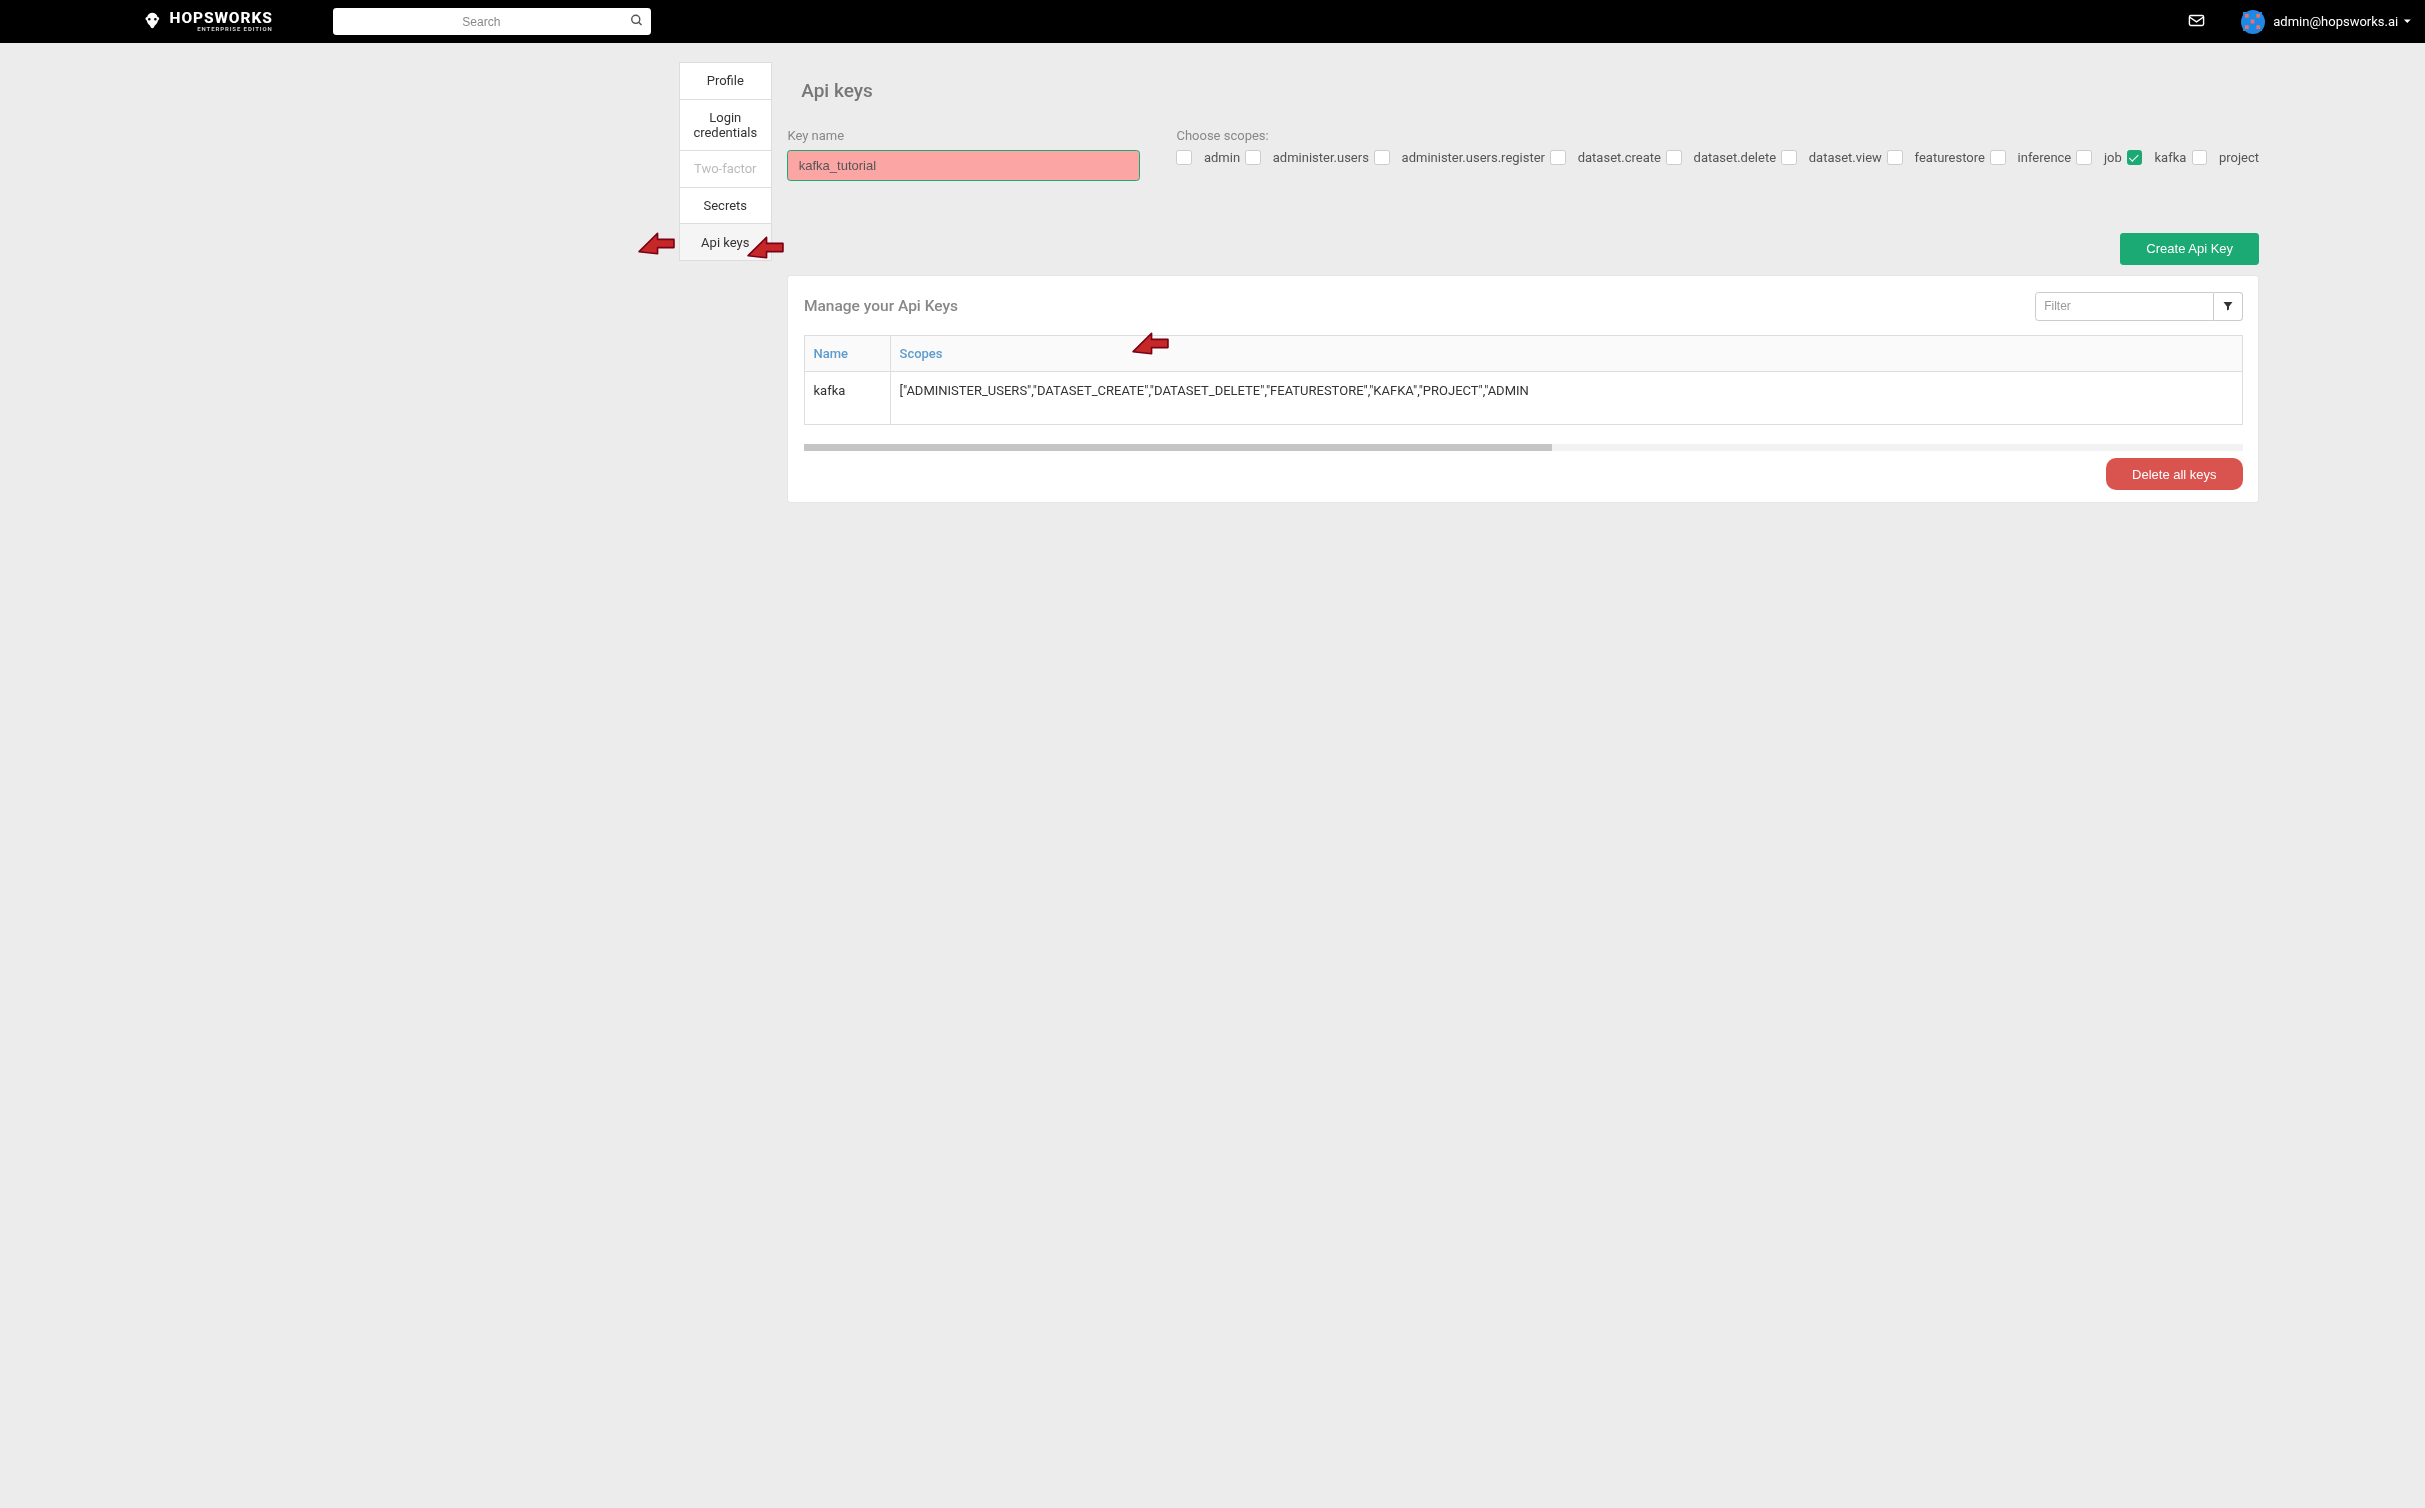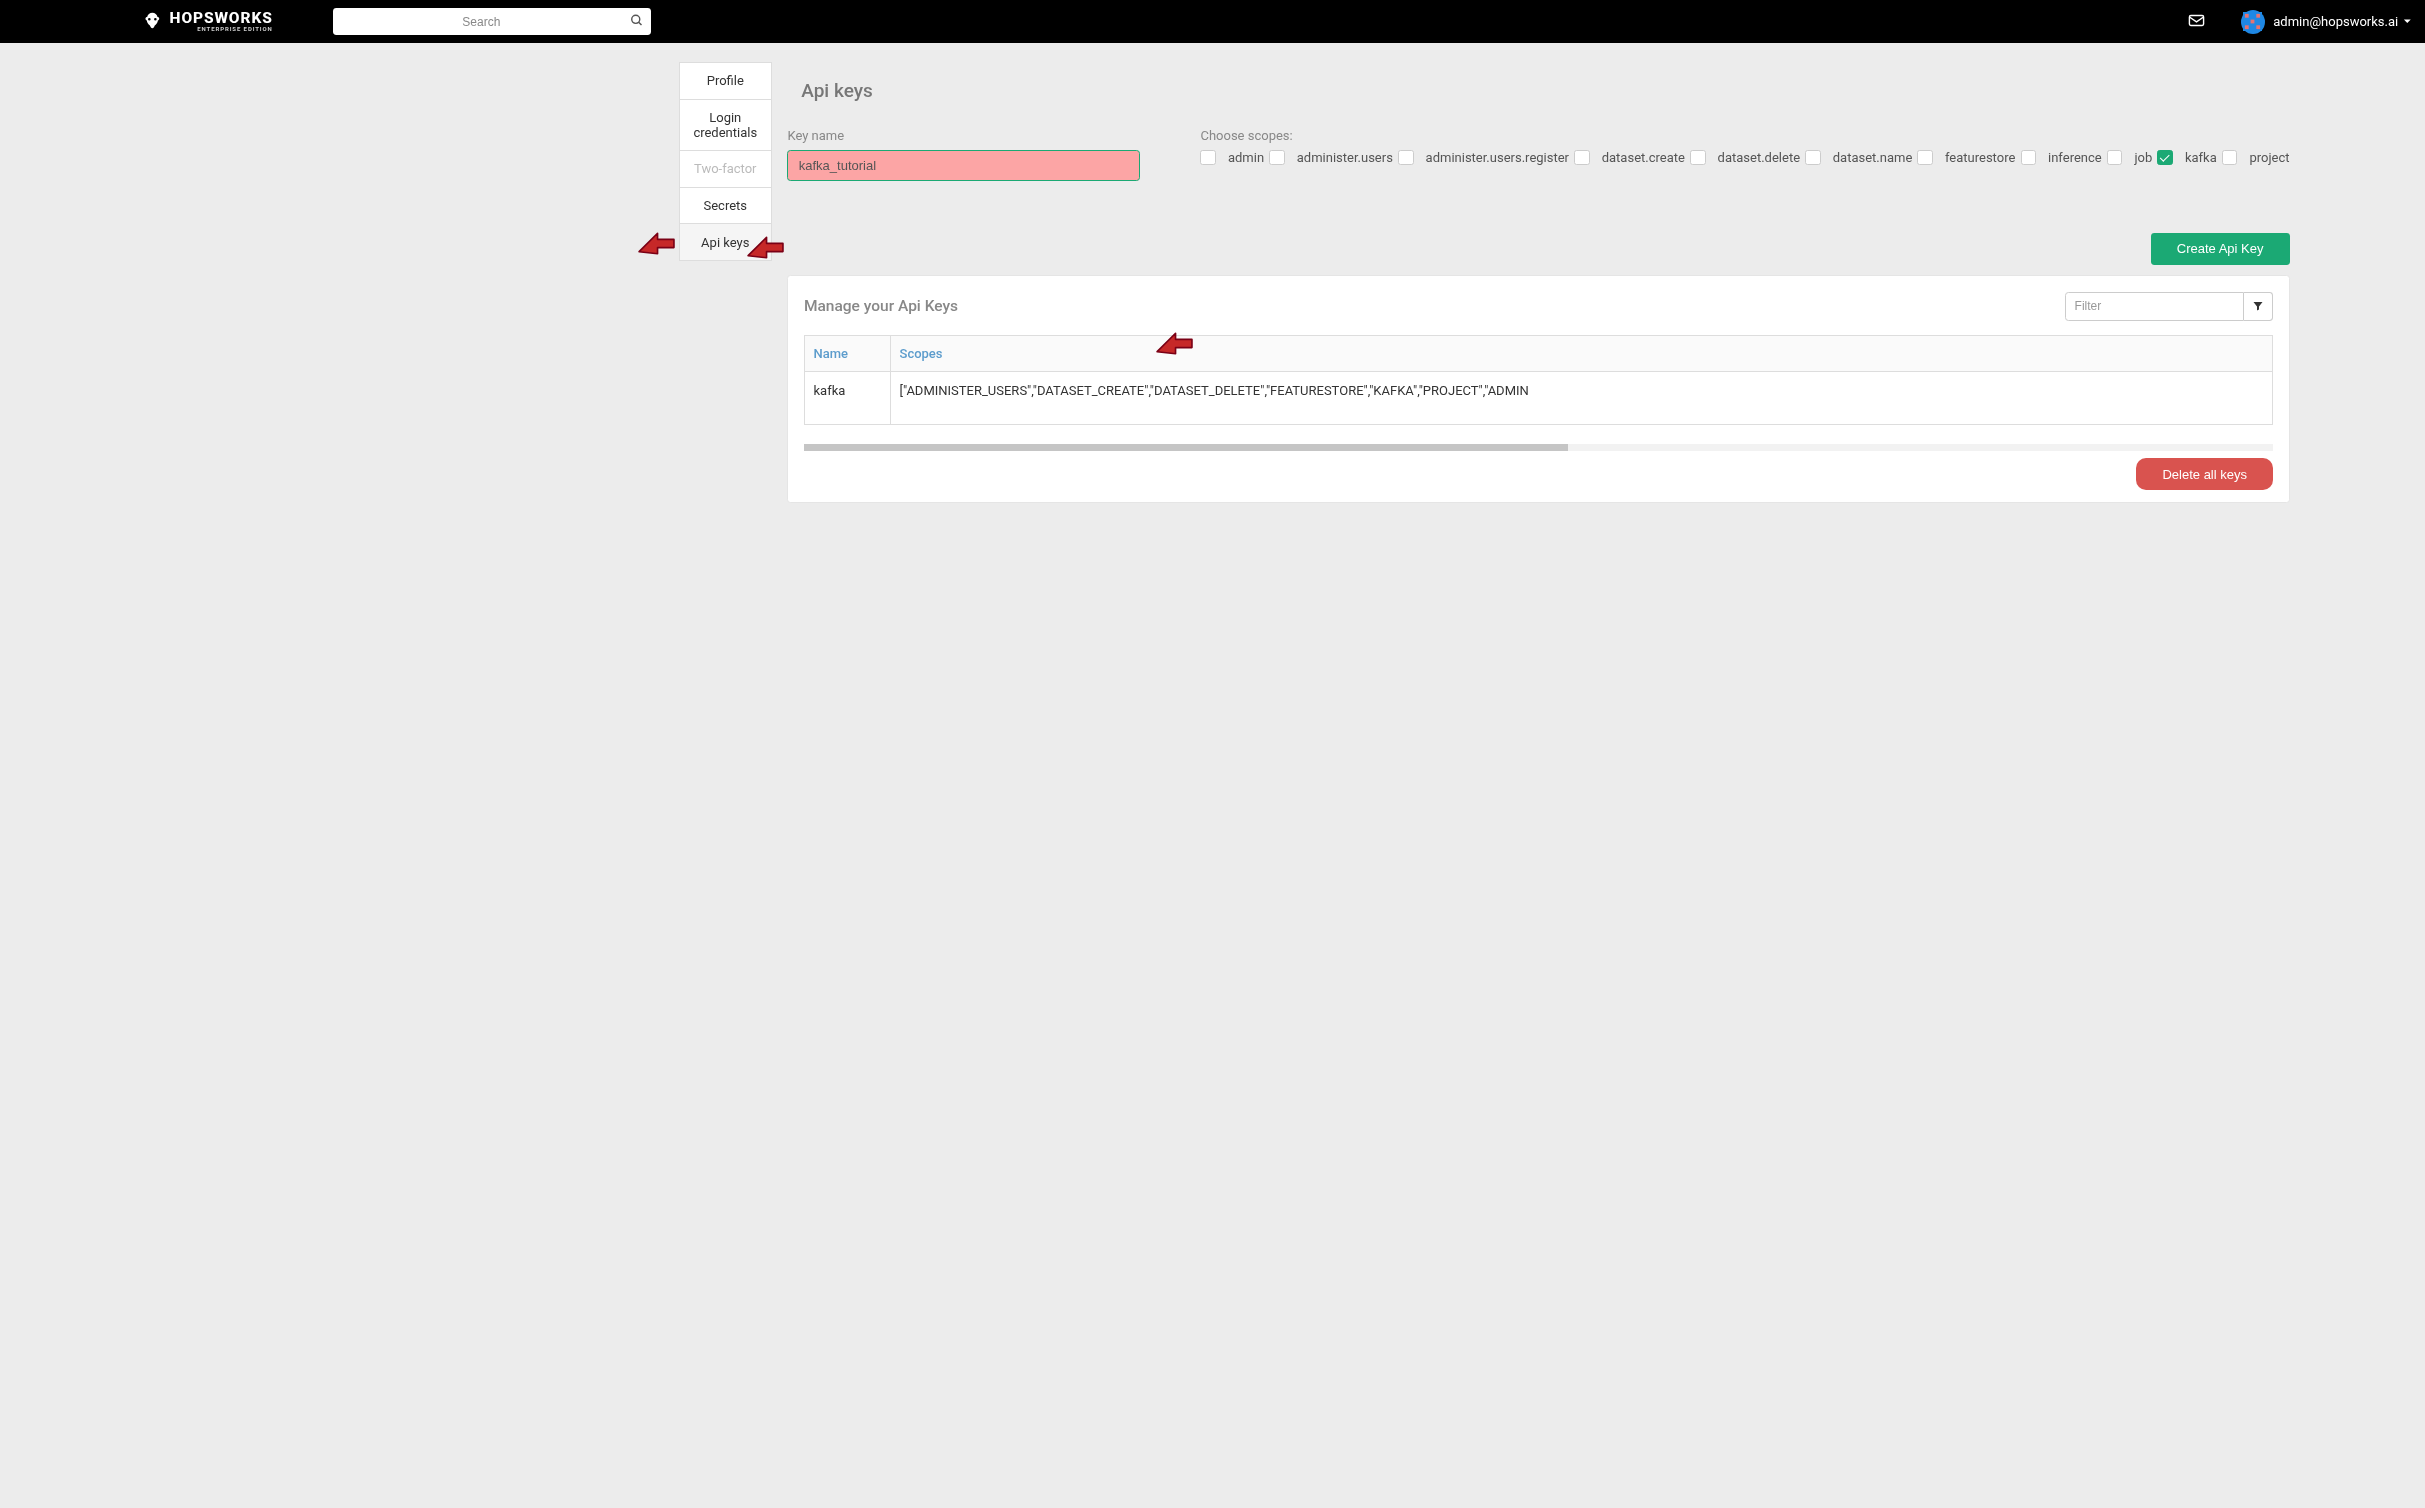--- a/index.html
+++ b/index.html
@@ -23,21 +23,21 @@
     .caret{margin-left:5.2px;}
     
     .container{display:flex;max-width:1085px;margin:19px auto 0 auto;gap:15.5px;padding:0 8.6px;}
     .sidebar{width:205px;margin-top:0;}
     .side-item{background:#fff;border:0.9px solid #ddd;border-bottom:none;padding:10.3px 13.8px;font-size:13px;color:#333;cursor:pointer;text-align:center;}
     .side-item:last-child{border-bottom:0.9px solid #ddd;}
     .side-item.disabled{color:#bbb;}
     .side-item.active{background:#f5f5f5;}
     .main{flex:1;}
     .page-title{font-size:19px;color:#777;margin:17px 0 26px 13.8px;font-weight:500;}
-    .form-row{display:flex;gap:60px;padding-left:0;}
+    .form-row{display:flex;gap:36px;padding-left:0;}
     .left-col{flex:0 0 353px;}
     .label{font-size:13px;color:#888;margin-bottom:6.9px;}
     .key-input{width:100%;height:31px;border:0.9px solid #1ba974;border-radius:3.4px;padding:0 10.3px;font-size:13px;color:#555;background:#fca5a5;}
     .right-col{flex:1;}
     .scopes{margin-top:6.9px;display:flex;flex-direction:row;gap:5.2px;}
     .scope{display:flex;align-items:center;gap:12px;color:#555;}
     .cb{width:15.5px;height:15.5px;border:0.9px solid #ccc;border-radius:2.6px;display:flex;align-items:center;justify-content:center;cursor:pointer;background:#fff;flex:none;}
     .cb.checked{background:#1ba974;border-color:#1ba974;}
     .cb.checked::after{content:"";display:block;width:7.7px;height:4.3px;border-left:1.7px solid #fff;border-bottom:1.7px solid #fff;transform:rotate(-45deg) translate(0,-0.9px);}
     .create-row{display:flex;justify-content:flex-end;margin:52px 0 10.3px 0;}
@@ -159,21 +159,21 @@
             <div class="scope">
               <div class="cb"></div>
               <span>dataset.create</span>
             </div>
             <div class="scope">
               <div class="cb"></div>
               <span>dataset.delete</span>
             </div>
             <div class="scope">
               <div class="cb"></div>
-              <span>dataset.name</span>
+              <span>dataset.view</span>
             </div>
             <div class="scope">
               <div class="cb"></div>
               <span>featurestore</span>
             </div>
             <div class="scope">
               <div class="cb"></div>
               <span>inference</span>
             </div>
             <div class="scope">

